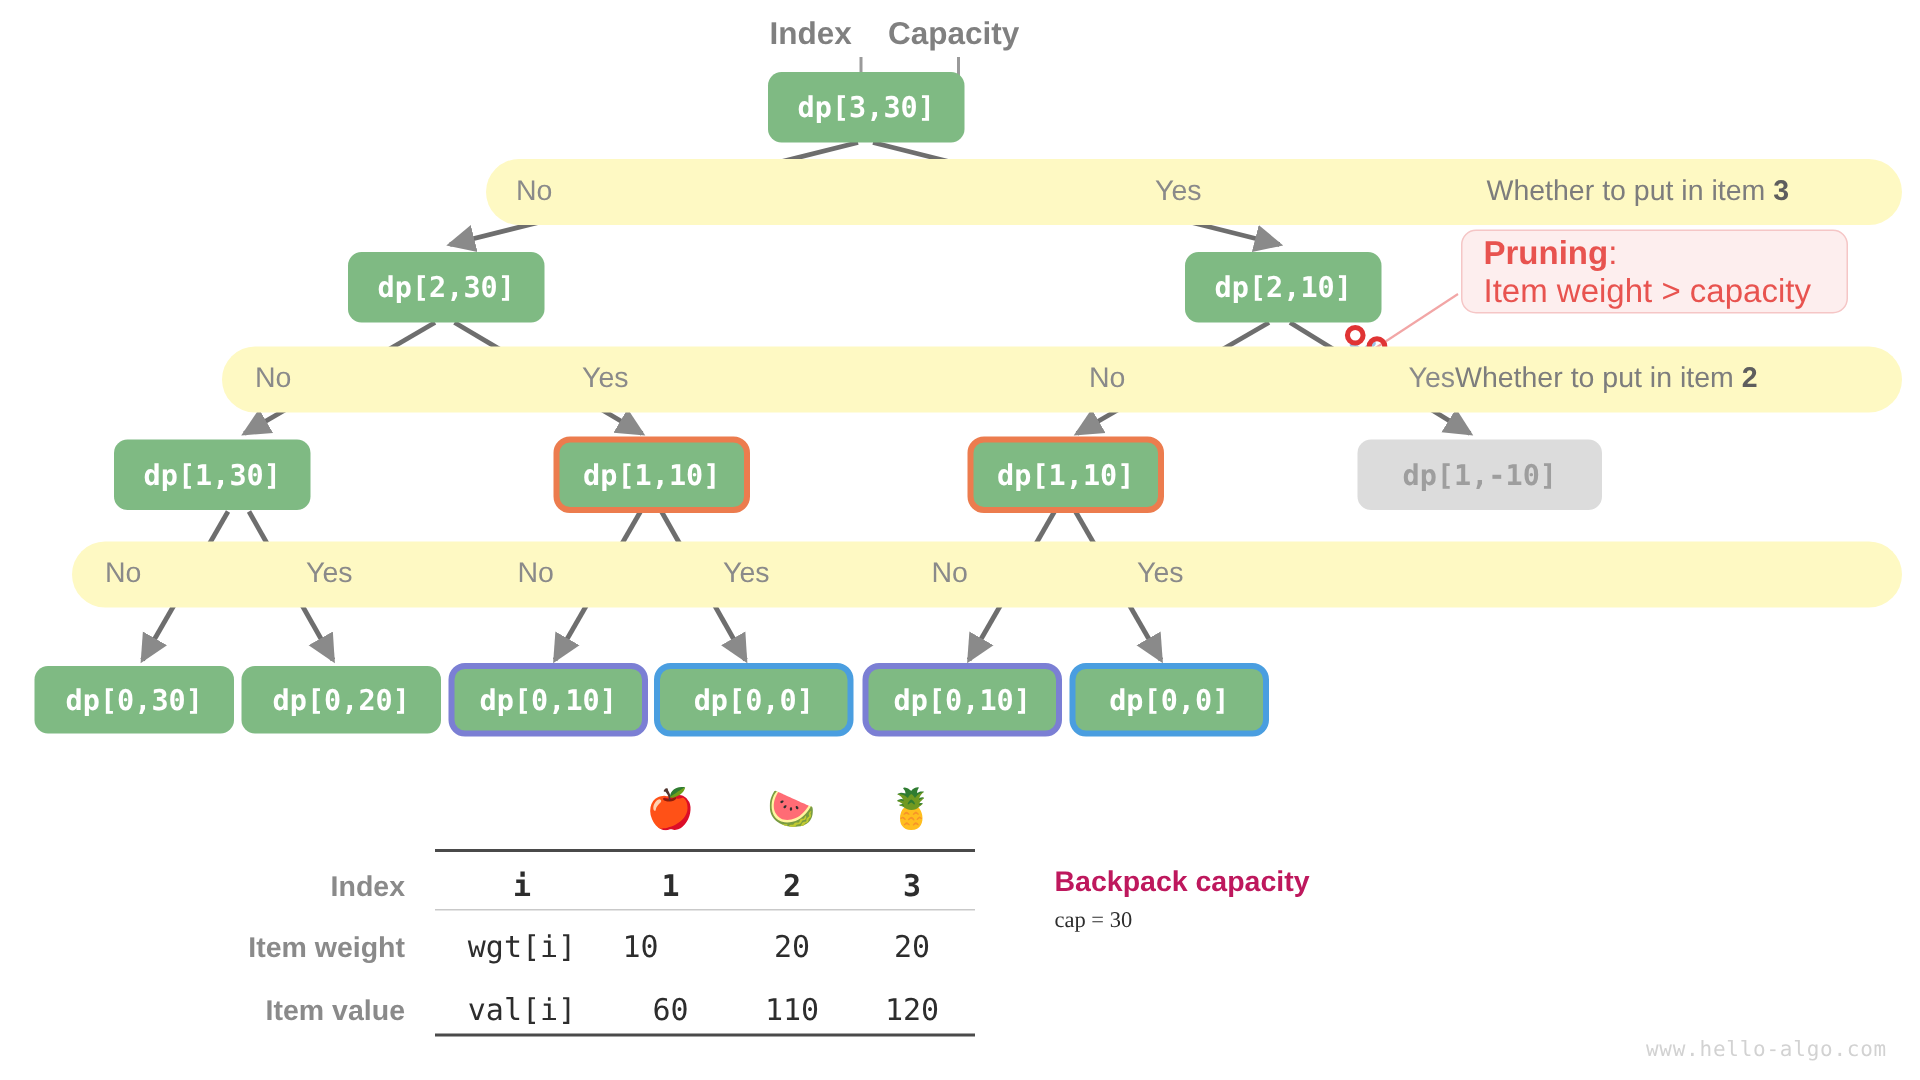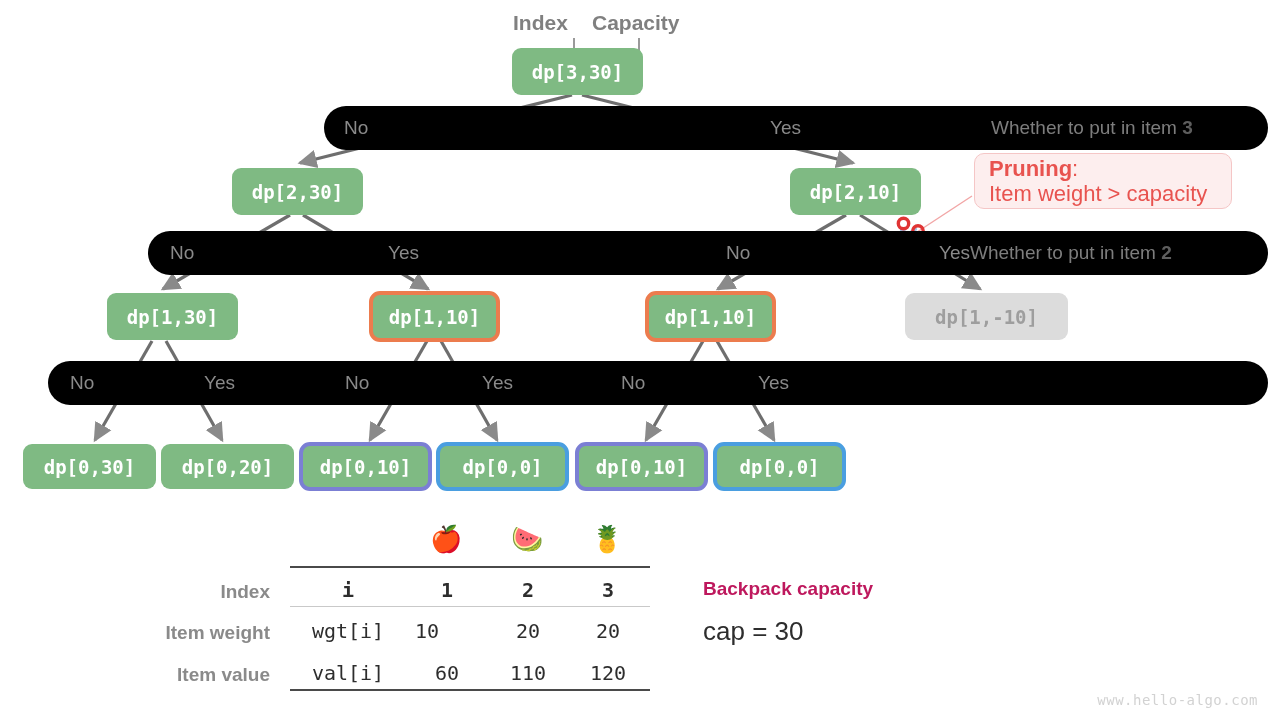--- a/index.html
+++ b/index.html
@@ -5,21 +5,21 @@
   html,body{margin:0;padding:0;}
   body{
     width:1280px;height:720px;background:#ffffff;position:relative;overflow:hidden;
     font-family:"Liberation Sans", sans-serif;
   }
   #stage{position:absolute;left:0;top:0;width:1280px;height:720px;}
   svg.lines{position:absolute;left:0;top:0;width:1280px;height:720px;pointer-events:none;}
 
   
   .levelbar{
-    position:absolute;background:#000000;border-radius:22px;height:44px;
+    position:absolute;background:#fef9c3;border-radius:22px;height:44px;
     box-sizing:border-box;
   }
   .lvl-label{
     position:absolute;top:50%;transform:translateY(-50%);
     color:#8a8a8a;font-size:19px;white-space:nowrap;
   }
   .lvl-title{
     position:absolute;top:50%;transform:translateY(-50%);
     color:#7d7d7d;font-size:19px;white-space:nowrap;
   }
@@ -64,22 +64,22 @@
     font-size:20px;text-align:center;white-space:nowrap;
   }
   .tbl .cell.hd{font-weight:bold;}
   .tbl .rule{position:absolute;background:#4a4a4a;height:2px;}
   .tbl .rule.light{background:#c9c9c9;height:1px;}
   .emoji{position:absolute;font-size:26px;text-align:center;line-height:30px;}
 
   .capbox{position:absolute;}
   .capbox .caption{color:#be185d;font-size:19px;font-weight:bold;white-space:nowrap;}
   .capbox .code{
-    color:#2d2d2d;font-family:Liberation Sans, sans-serif;
-    font-size:26px;margin-top:16px;white-space:nowrap;
+    color:#2d2d2d;font-family:Liberation Serif, serif;
+    font-size:15px;margin-top:6px;white-space:nowrap;
   }
   .watermark{
     position:absolute;right:22px;bottom:12px;color:#d2d2d2;font-size:14px;
     font-family:"DejaVu Sans Mono","Liberation Mono",monospace;letter-spacing:.5px;
   }
 </style>
 </head>
 <body>
 
 <div id="stage">
@@ -152,21 +152,21 @@
     <span class="lvl-label" style="left:434px;">Yes</span>
     <span class="lvl-label" style="left:573px;">No</span>
     <span class="lvl-label" style="left:710px;">Yes</span>
   </div>
 
   <div class="node" style="left:512px;top:48px;width:131px;height:47px;">dp[3,30]</div>
 
   <div class="node" style="left:232px;top:168px;width:131px;height:47px;">dp[2,30]</div>
   <div class="node" style="left:790px;top:168px;width:131px;height:47px;">dp[2,10]</div>
 
-  <div class="node" style="left:107px;top:293px;width:131px;height:47px;">dp[1,30]</div>
+  <div class="node" style="left:76px;top:293px;width:131px;height:47px;">dp[1,30]</div>
   <div class="node b-orange" style="left:369px;top:291px;width:131px;height:51px;">dp[1,10]</div>
   <div class="node b-orange" style="left:645px;top:291px;width:131px;height:51px;">dp[1,10]</div>
   <div class="node dead" style="left:905px;top:293px;width:163px;height:47px;">dp[1,-10]</div>
 
   <div class="node" style="left:23px;top:444px;width:133px;height:45px;">dp[0,30]</div>
   <div class="node" style="left:161px;top:444px;width:133px;height:45px;">dp[0,20]</div>
   <div class="node b-purple" style="left:299px;top:442px;width:133px;height:49px;">dp[0,10]</div>
   <div class="node b-blue" style="left:436px;top:442px;width:133px;height:49px;">dp[0,0]</div>
   <div class="node b-purple" style="left:575px;top:442px;width:133px;height:49px;">dp[0,10]</div>
   <div class="node b-blue" style="left:713px;top:442px;width:133px;height:49px;">dp[0,0]</div>

